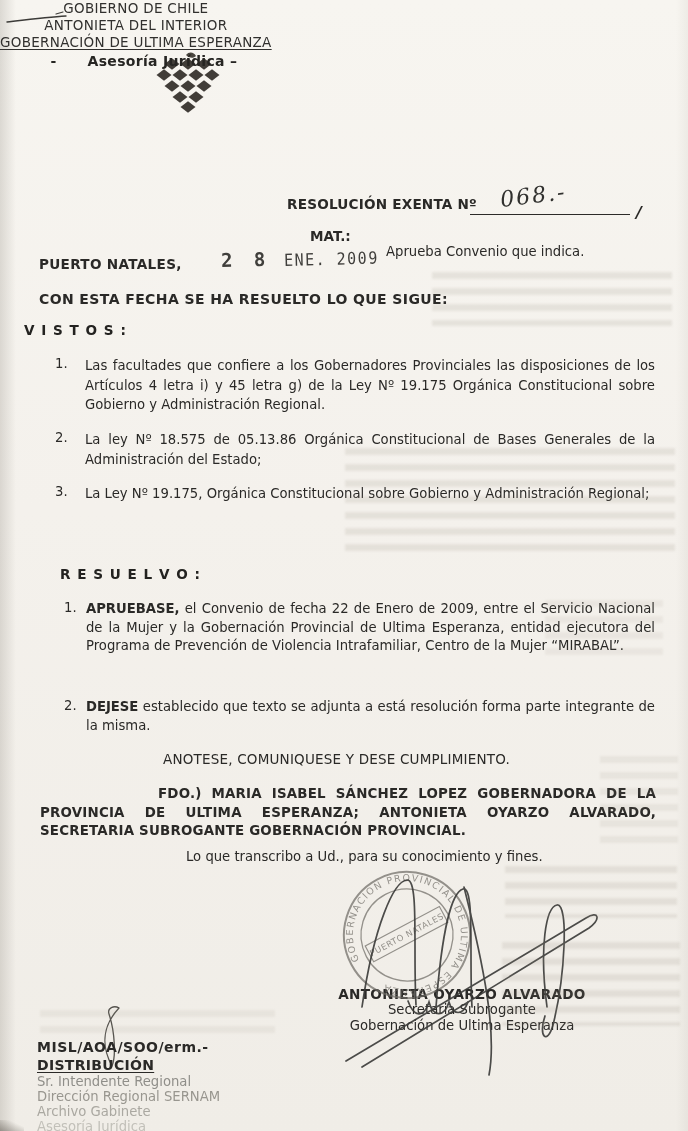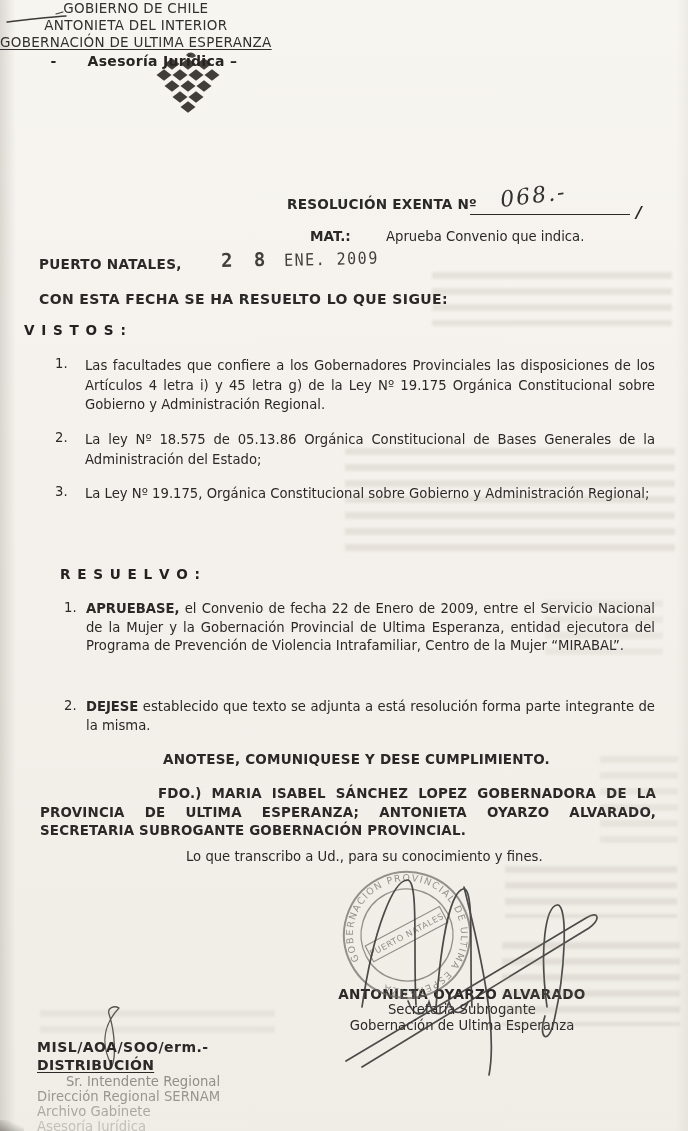--- a/index.html
+++ b/index.html
@@ -15,45 +15,45 @@
   .abs{position:absolute;}
   .b{font-weight:bold;}
   .letterhead{left:0;top:112;width:376;text-align:center;line-height:17px;font-size:13.5px;color:#31302e;letter-spacing:.3px;}
   .org-underline{text-decoration:underline;text-underline-offset:2px;}
   .dept{font-weight:bold;font-size:14px;white-space:pre;margin-top:2px;color:#262522;margin-left:16px;}
   .res-label{position:absolute;left:287px;top:196px;font-weight:bold;font-size:13.6px;letter-spacing:.2px;}
   .res-line{position:absolute;left:470px;top:196px;width:160px;height:18px;border-bottom:1.6px solid #2c2b29;}
   .res-hand{position:absolute;left:30px;top:-13px;font-family:"DejaVu Serif","Liberation Serif",serif;font-style:italic;font-size:22px;color:#30302e;transform:rotate(-7deg);letter-spacing:2px;}
   .res-slash{position:absolute;left:636px;top:203px;font-size:16px;font-weight:bold;font-style:italic;}
   .mat-label{left:310px;top:228px;font-weight:bold;font-size:13.6px;}
-  .mat-value{left:386px;top:229px;font-size:13.2px;}
+  .mat-value{left:386px;top:244px;font-size:13.2px;}
   .place{left:39px;top:256px;font-weight:bold;font-size:13.6px;letter-spacing:.3px;}
   .date-stamp{left:221px;top:247px;color:#403f3c;transform:rotate(-1.5deg);font-family:"DejaVu Sans Mono","Liberation Mono",monospace;white-space:nowrap;}
   .date-day{font-size:19px;font-weight:600;letter-spacing:5px;}
   .date-rest{font-size:15px;letter-spacing:1.5px;display:inline-block;transform:scaleY(1.12);margin-left:4px;}
   .intro{left:39px;top:291px;font-weight:bold;font-size:14px;letter-spacing:.4px;}
   .sec-head{font-weight:bold;font-size:13.6px;letter-spacing:1px;color:#232220;}
   .v-head{left:24px;top:322px;}
   .r-head{left:60px;top:566px;}
   .item-num{position:absolute;font-size:13.2px;}
   .item-txt{position:absolute;font-size:13.2px;line-height:19.5px;text-align:justify;text-align-last:left;}
   .v-num{left:55px;}  .v-txt{left:85px;width:570px;}
   .r-num{left:64px;}  .r-txt{left:86px;width:569px;line-height:18.5px;}
-  .closing{left:163px;top:751px;font-weight:bold;font-size:13.5px;letter-spacing:.2px;}
+  .closing{left:163px;top:751px;font-weight:normal;font-size:13.5px;letter-spacing:.2px;}
   .fdo{left:40px;top:785px;width:616px;font-weight:bold;font-size:13.4px;line-height:18.5px;text-align:justify;text-align-last:left;text-indent:118px;letter-spacing:.2px;}
   .transcribe{left:186px;top:849px;font-size:13.2px;text-align:center;}
   .sig-block{left:312px;top:986px;width:300px;text-align:center;}
   .sig-name{font-weight:bold;font-size:13.6px;line-height:16px;letter-spacing:.3px;}
   .sig-title{font-size:13.2px;line-height:16px;}
   .sig-org{font-size:13.2px;line-height:16px;}
   .footer{left:37px;top:1038px;}
   .initials{font-weight:bold;font-size:14px;letter-spacing:.5px;line-height:18px;}
   .distrib-head{font-weight:bold;font-size:14px;text-decoration:underline;text-underline-offset:2px;line-height:18px;letter-spacing:.3px;}
   .distrib-item{font-size:13.2px;line-height:15px;}
-  .di0{color:#8f8e89;text-align:right;} .di1{color:#98968f;} .di2{color:#aaa8a1;} .di3{color:#c2c0b9;}
+  .di0{color:#8f8e89;} .di1{color:#98968f;} .di2{color:#aaa8a1;} .di3{color:#c2c0b9;}
   .bleed{position:absolute;filter:blur(1.2px);opacity:.55;
     background:repeating-linear-gradient(180deg, rgba(146,136,122,.28) 0 7px, rgba(0,0,0,0) 7px 16px);}
   .corner-shadow{position:absolute;left:0;bottom:0;width:24px;height:11px;
     background:linear-gradient(to top right, rgba(95,90,82,.55), rgba(95,90,82,0) 70%);}
   svg text{font-family:"DejaVu Sans","Liberation Sans",sans-serif;}
 </style>
 </head>
 <body>
 
 <div class="page">

